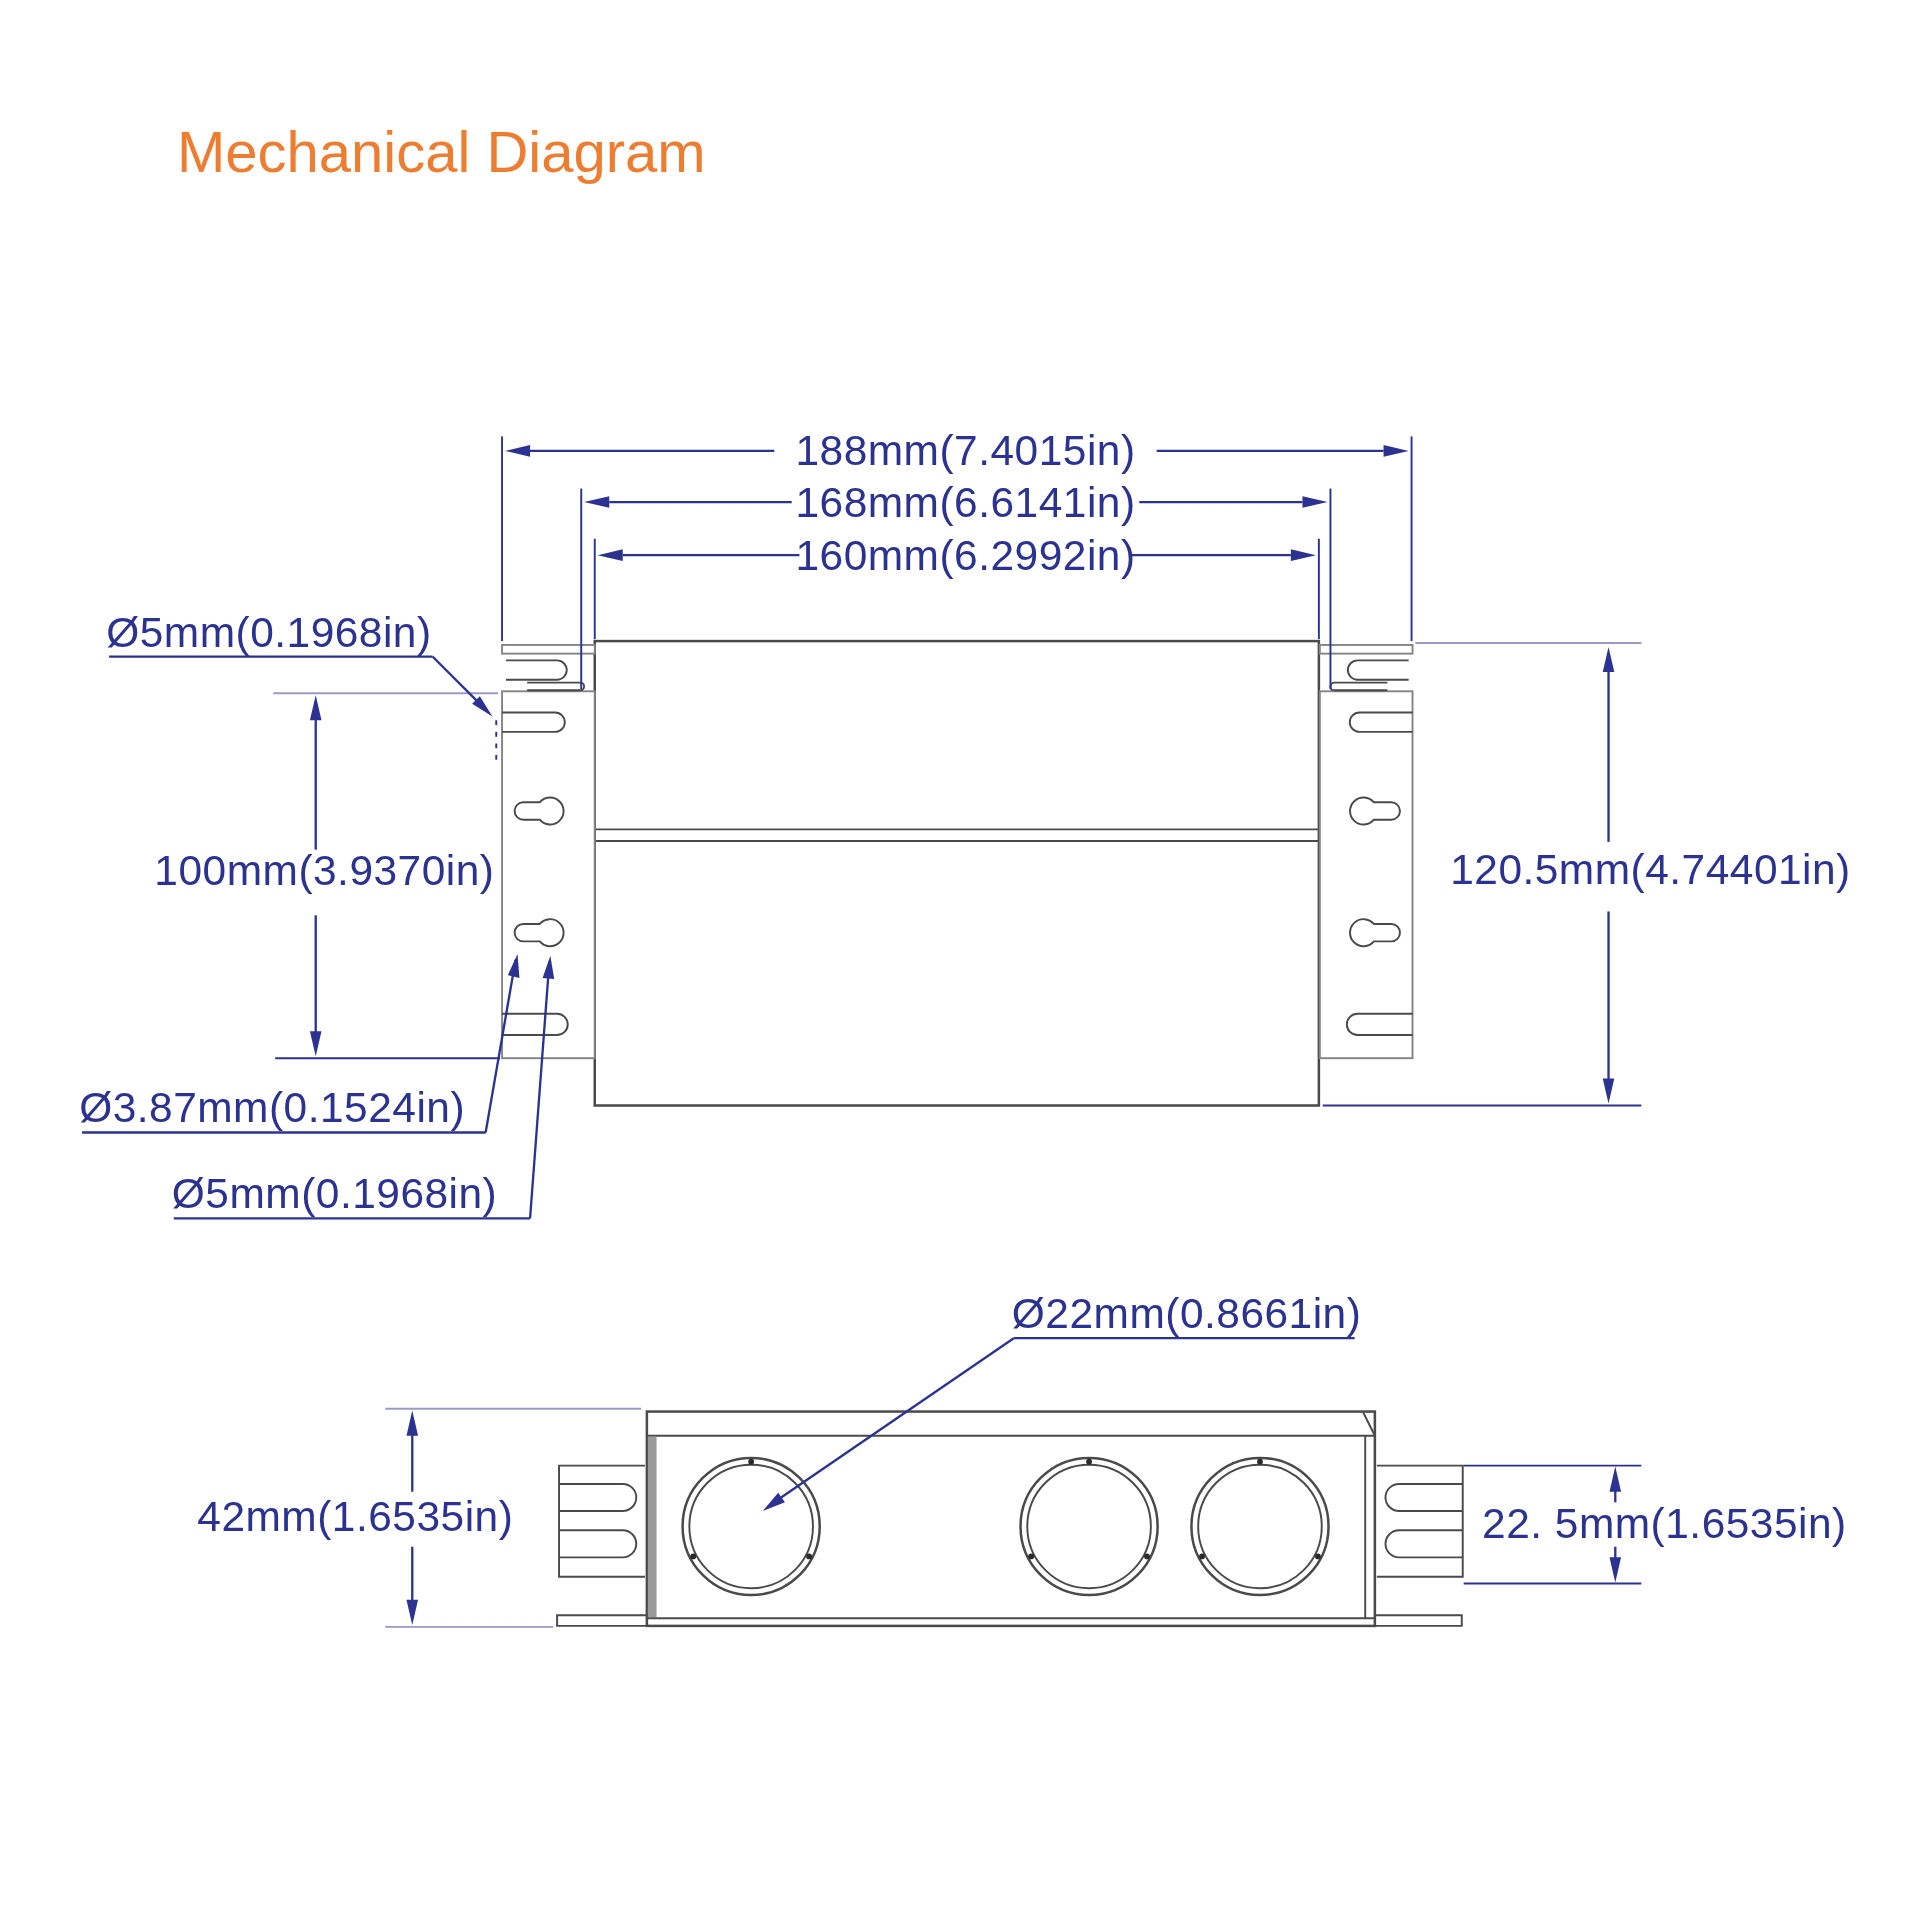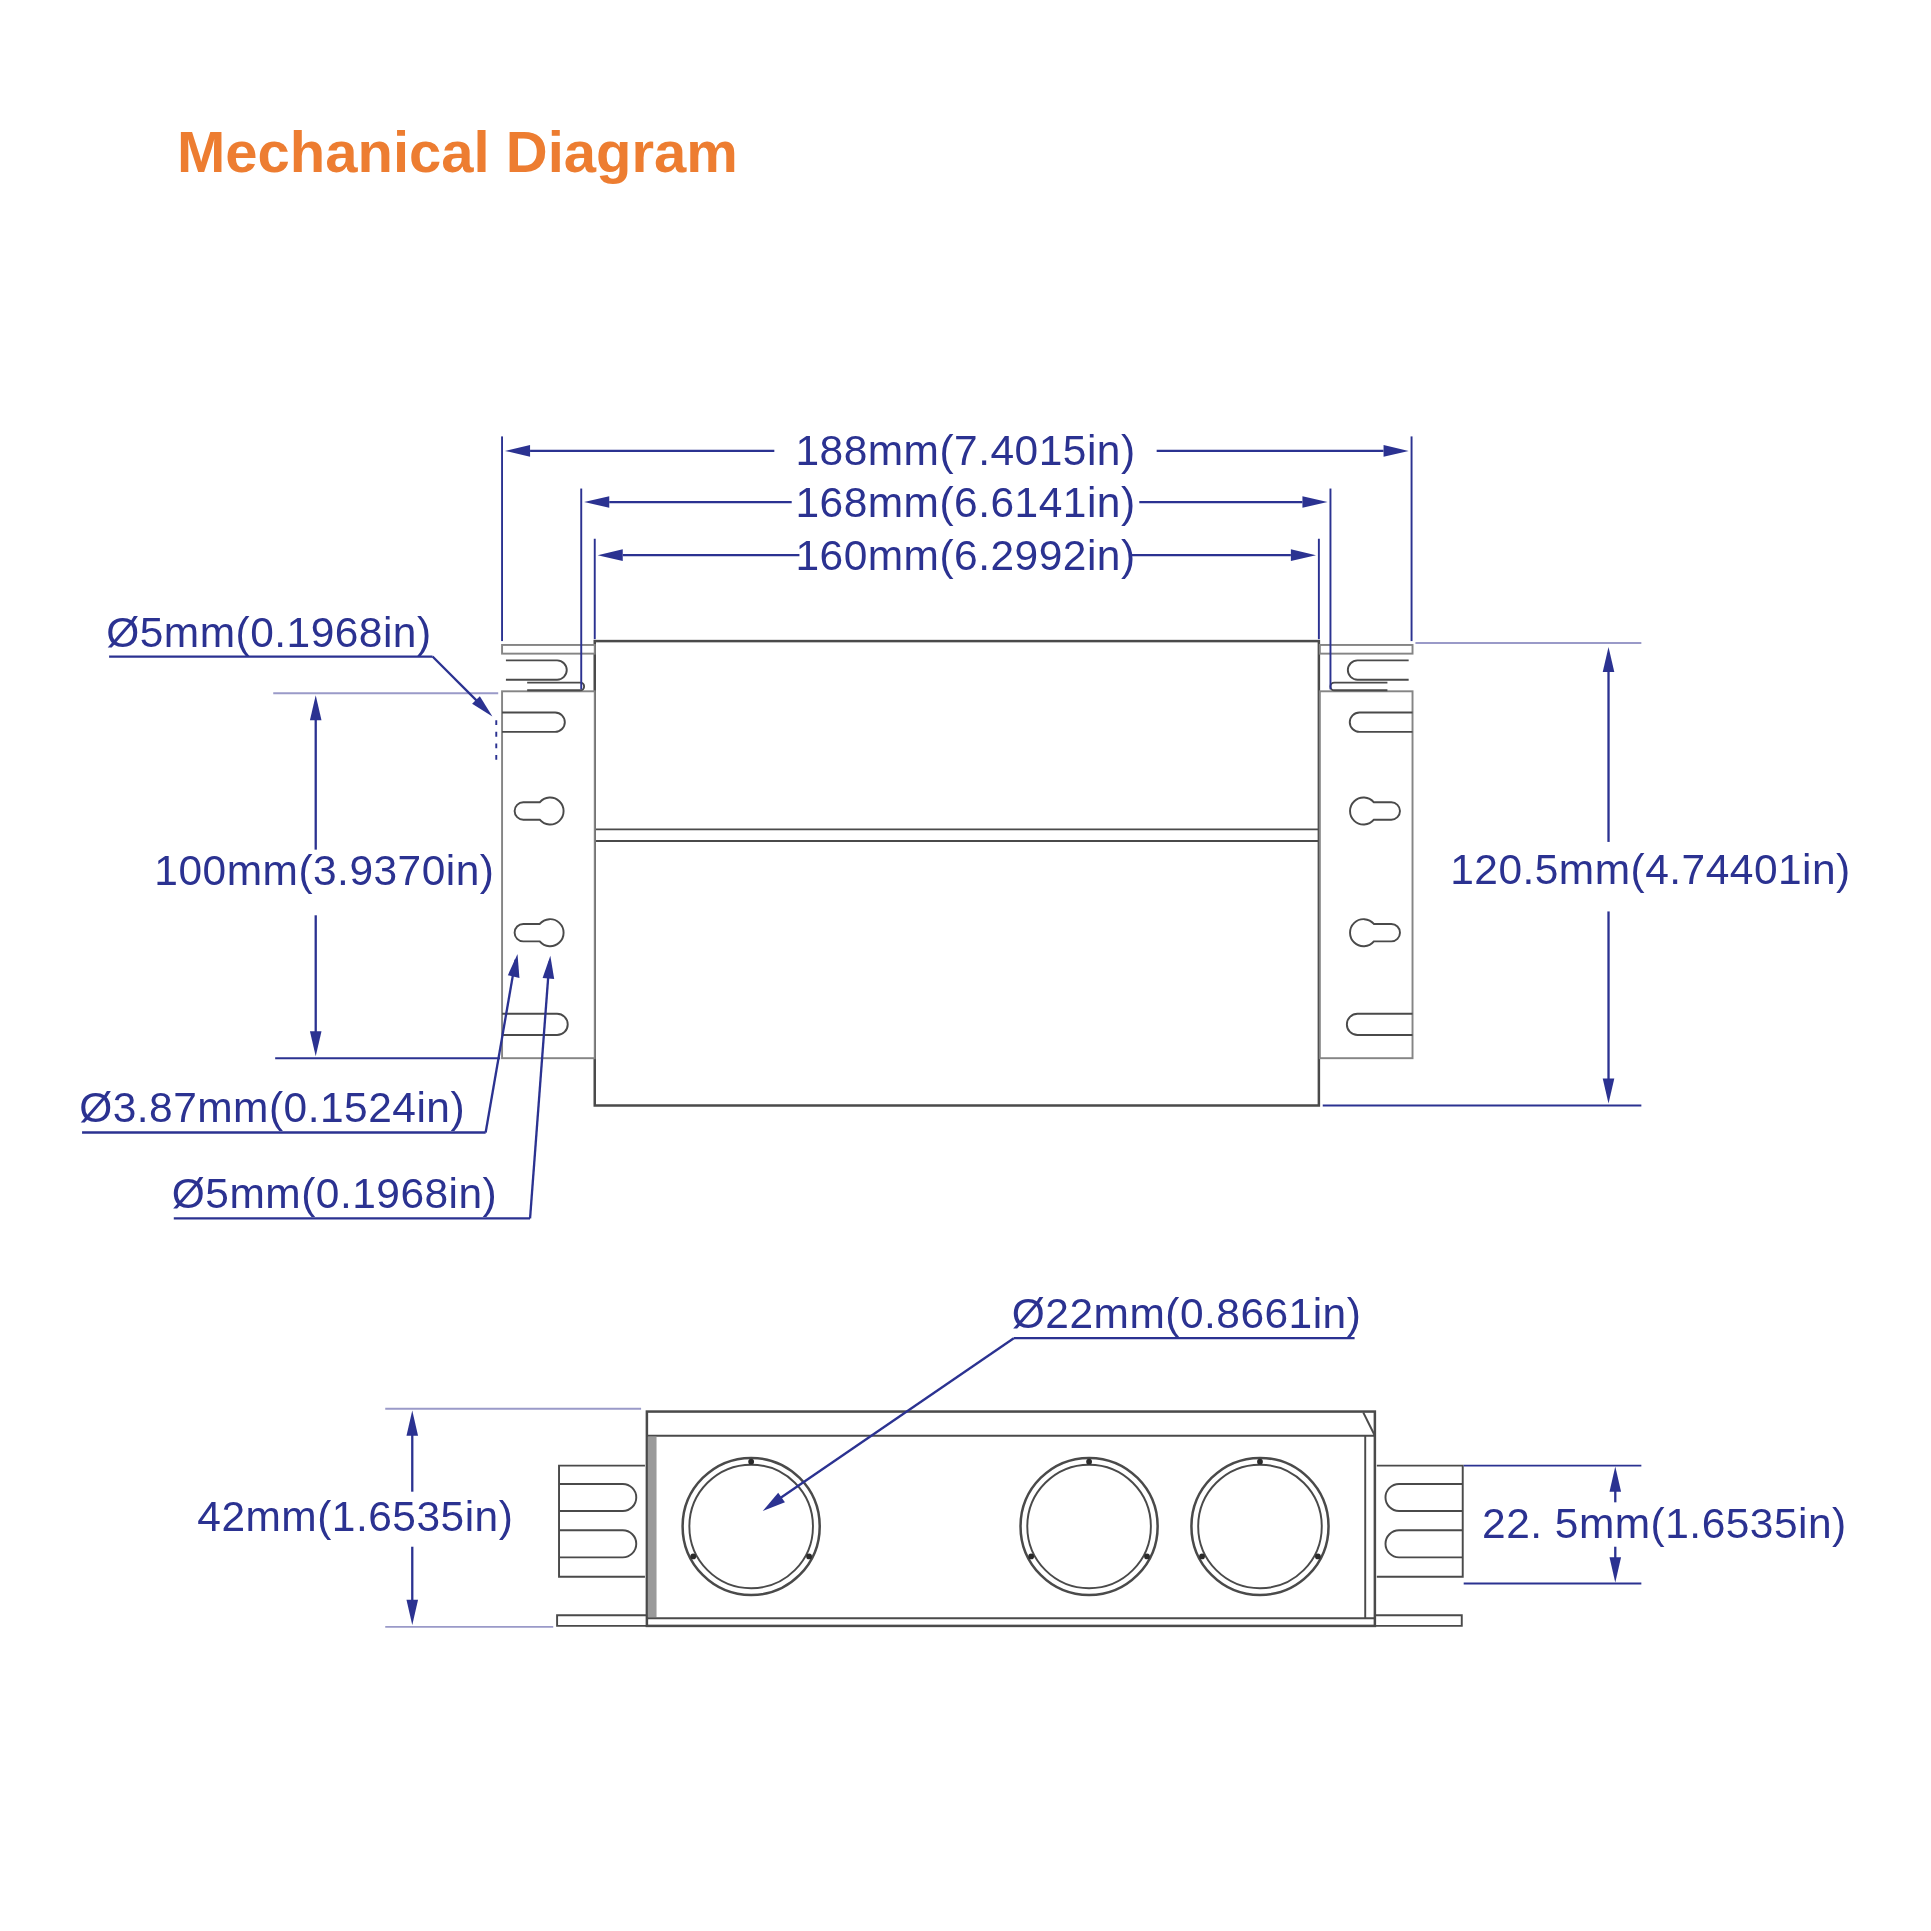--- a/index.html
+++ b/index.html
@@ -5,21 +5,21 @@
   :root{
     --accent:#ED7D31;
     --dim:#2B3291;
     --line:#4a4a4a;
     --light:#9A9AC8;
   }
   html,body{margin:0;padding:0;background:#ffffff;}
   body{width:1931px;height:1931px;position:relative;font-family:"Liberation Sans",sans-serif;}
   .page-title{
     position:absolute;left:177px;top:118px;
-    font-size:58px;font-weight:bold;color:var(--accent);
+    font-size:58px;font-weight:normal;color:var(--accent);
     letter-spacing:0px;white-space:nowrap;
   }
   svg{position:absolute;left:0;top:0;}
   .dk{stroke:var(--line);stroke-width:2.6;fill:none;}
   .dk2{stroke:var(--line);stroke-width:2;fill:none;}
   .gry{stroke:#858585;stroke-width:2;fill:none;}
   .fw{fill:#ffffff;}
   .dl{stroke:var(--dim);stroke-width:2.4;fill:none;}
   .dl2{stroke:var(--dim);stroke-width:2;fill:none;}
   .lt{stroke:var(--light);stroke-width:2;fill:none;}

